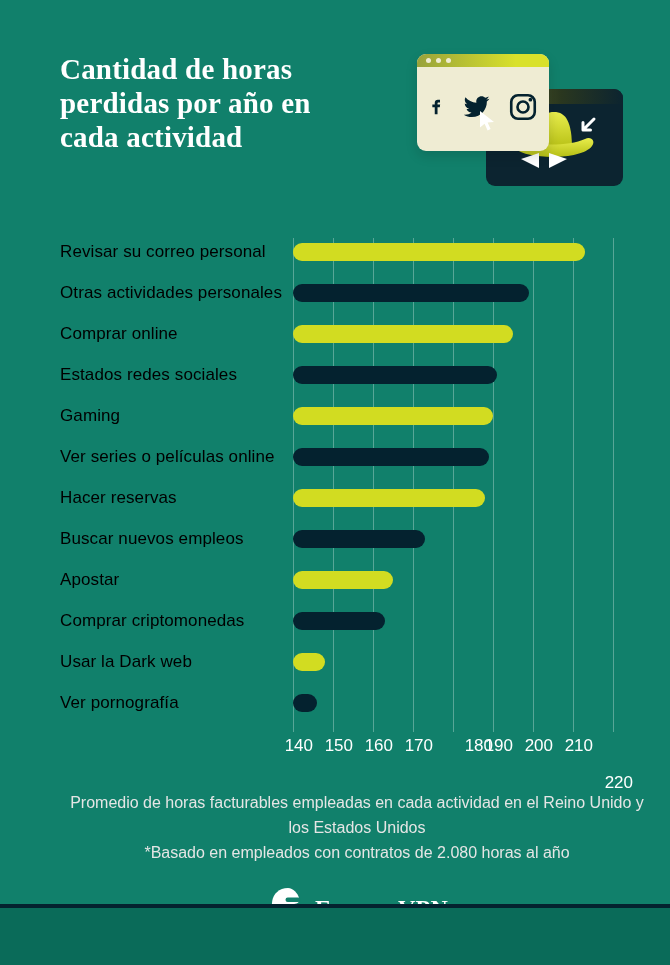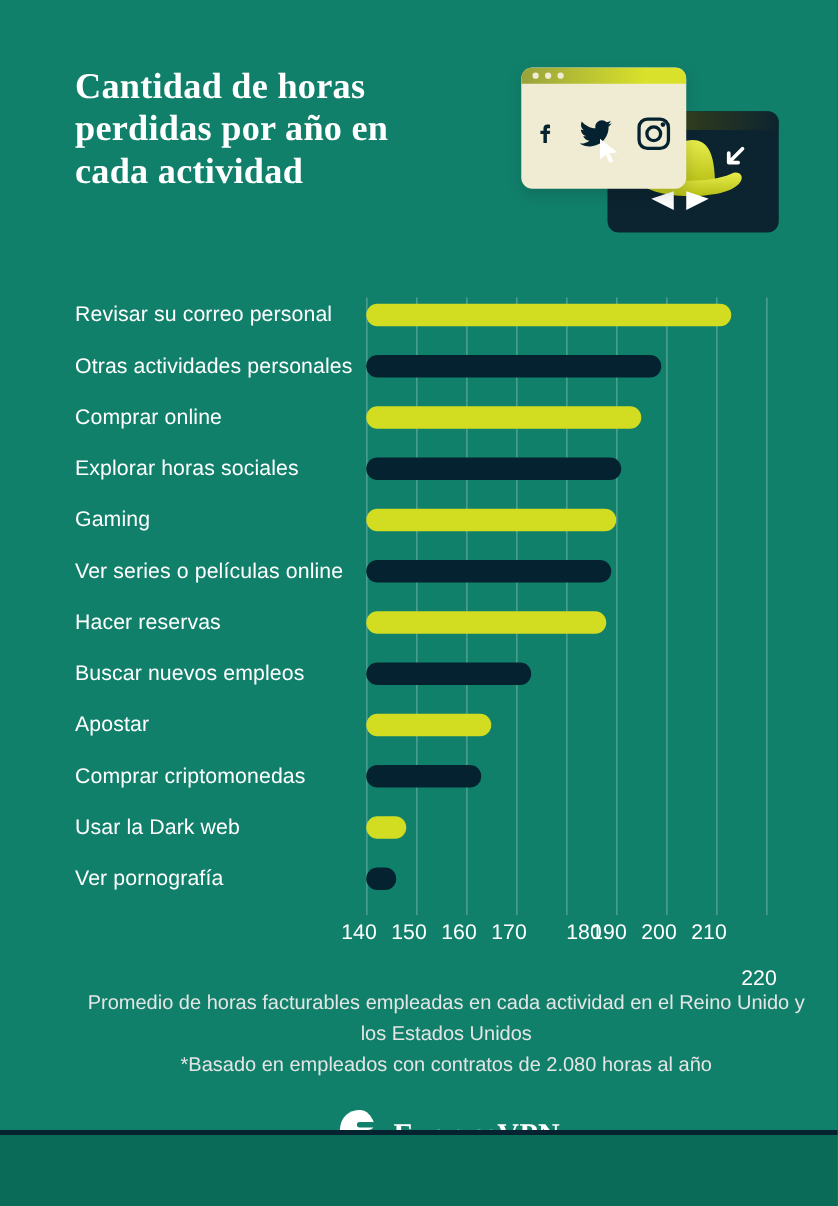--- a/index.html
+++ b/index.html
@@ -29,25 +29,25 @@
   .win-cream .topbar{position:relative;height:13px;background:linear-gradient(to right,#98A23B,#D9E12B 75%);}
   .dot{position:absolute;top:4px;width:5px;height:5px;border-radius:50%;background:#EFECD3;}
   .icon-row{display:flex;align-items:center;justify-content:center;gap:15px;height:80px;}
   .cursor-pointer{position:absolute;left:478px;top:110px;z-index:3;}
   
   .chart{position:absolute;left:60px;top:231px;width:580px;height:530px;}
   .gridwrap{position:absolute;left:233px;top:7px;width:340px;height:494px;z-index:0;}
   .gridline{position:absolute;top:0;width:1px;height:100%;background:rgba(255,255,255,.30);}
   .rows{position:relative;z-index:1;}
   .chart-row{display:flex;align-items:center;height:41px;}
-  .row-label{width:233px;font-size:17px;color:#ffffff;letter-spacing:.1px;}
+  .row-label{width:233px;font-size:17px;color:#000000;letter-spacing:.1px;}
   .bar-track{position:relative;flex:1;height:18px;}
   .bar{position:absolute;left:0;top:0;height:18px;border-radius:9px;}
   .axis{position:absolute;left:233px;top:505px;width:360px;height:22px;z-index:1;}
-  .tick{position:absolute;top:0;width:40px;text-align:left;font-size:17px;color:#ffffff;}
+  .tick{position:absolute;top:0;width:40px;text-align:right;font-size:17px;color:#ffffff;}
   
   .footnote{
     position:absolute;top:790px;left:50%;transform:translateX(-50%);
     width:578px;text-align:center;color:#e5e5e5;font-size:16px;line-height:25px;
   }
   .footnote .note2{display:block;}
   .logo{
     position:absolute;top:882px;left:0;right:0;
     display:flex;align-items:flex-end;justify-content:center;gap:9px;
   }
@@ -136,21 +136,21 @@
             <div class="bar" style="width: 236px; background: rgb(4, 34, 47);"></div>
           </div>
         </div>
         <div class="chart-row">
           <div class="row-label">Comprar online</div>
           <div class="bar-track">
             <div class="bar" style="width: 220px; background: rgb(210, 220, 33);"></div>
           </div>
         </div>
         <div class="chart-row">
-          <div class="row-label">Explorar horas sociales</div>
+          <div class="row-label">Estados redes sociales</div>
           <div class="bar-track">
             <div class="bar" style="width: 204px; background: rgb(4, 34, 47);"></div>
           </div>
         </div>
         <div class="chart-row">
           <div class="row-label">Gaming</div>
           <div class="bar-track">
             <div class="bar" style="width: 200px; background: rgb(210, 220, 33);"></div>
           </div>
         </div>

